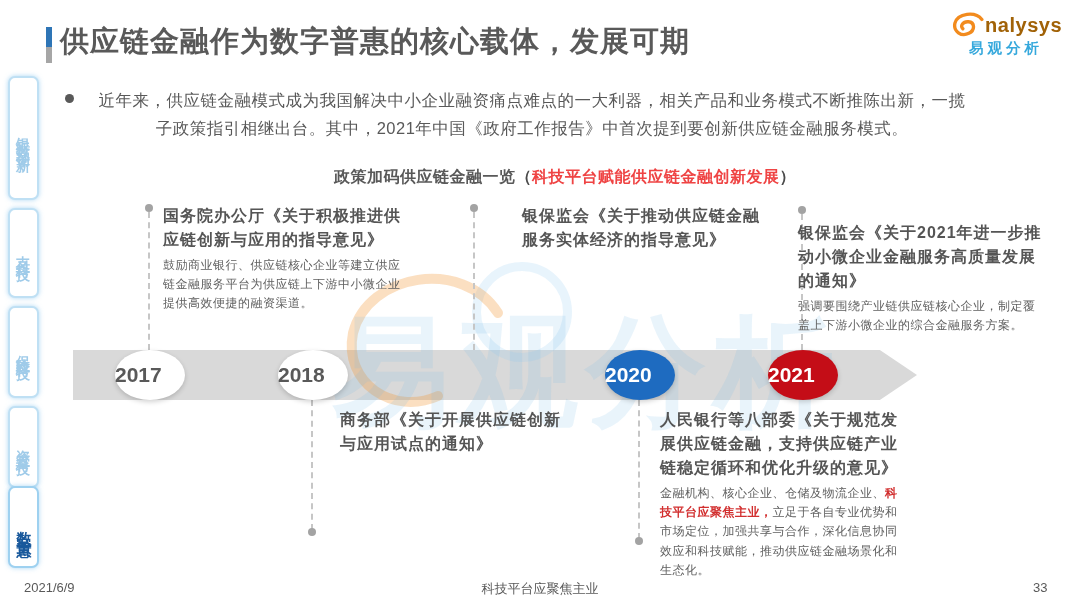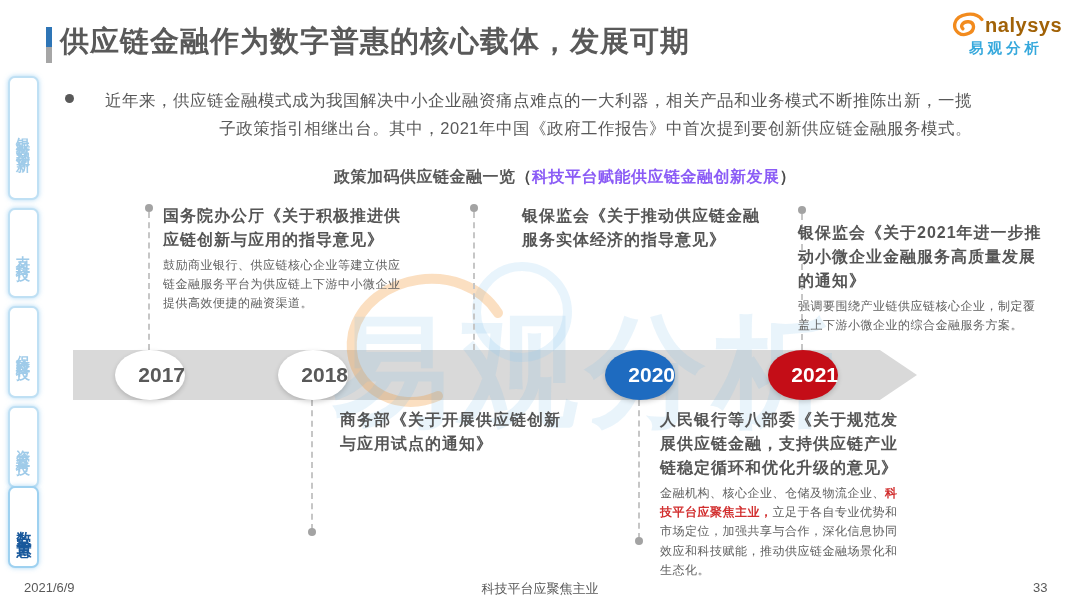--- a/index.html
+++ b/index.html
@@ -25,38 +25,38 @@
     color:#9fcbe9; font-size:14px; font-weight:bold;
     writing-mode:vertical-lr; text-orientation:upright; letter-spacing:4px;
     display:flex; align-items:center; justify-content:center; }
   .side-tab.active { color:#19599c; border-color:#9ed1f0; font-size:15px; }
   .t1{top:76px;height:124px;} .t2{top:208px;height:90px;} .t3{top:306px;height:92px;}
   .t4{top:406px;height:82px;} .t5{top:486px;height:82px;}
   
   .bullet-dot { position:absolute; left:65px; top:94px; width:9px; height:9px;
     border-radius:50%; background:#595959; }
   .intro { position:absolute; left:92px; top:86px; width:880px; font-size:16.5px;
-    line-height:1.72; color:#595959; letter-spacing:0.5px; text-align:right; }
+    line-height:1.72; color:#595959; letter-spacing:0.5px; text-align:center; }
   
   .chart-heading { position:absolute; left:50px; right:0; top:167px; text-align:center;
     font-size:16px; font-weight:bold; color:#595959; letter-spacing:0.5px; }
-  .chart-heading .hl { color:#8b5cf6; }
+  .chart-heading .hl { color:#ef4444; }
   .chart-heading .paren { color:#4a4a4a; }
   
   .wm { position:absolute; z-index:2; pointer-events:none; }
   .wm-text { left:330px; top:292px; font-size:120px; font-weight:bold;
     color:rgba(120,185,230,0.16); letter-spacing:8px; white-space:nowrap; }
   .wm-ring { left:472px; top:262px; width:100px; height:100px; border-radius:50%;
     border:9px solid rgba(150,205,240,0.22); }
   
   .tl-band { position:absolute; left:73px; top:350px; width:844px; height:50px;
     background:#d9d9d9; z-index:1;
     clip-path:polygon(0 0, 95.6% 0, 100% 50%, 95.6% 100%, 0 100%); }
   .year { position:absolute; top:350px; width:70px; height:50px; border-radius:50%;
-    display:flex; align-items:center; justify-content:flex-end; z-index:3;
+    display:flex; align-items:center; justify-content:flex-start; z-index:3;
     font-size:21px; font-weight:bold; background:#fff; color:#595959;
     box-shadow:0 2px 5px rgba(0,0,0,0.18); }
   .y2017{left:115px;} .y2018{left:278px;} .y2019{left:440px;}
   .y2020{left:605px; background:#1e6bc0; color:#fff;}
   .y2021{left:768px; background:#c40d17; color:#fff;}
   
   .conn { position:absolute; width:0; border-left:2px dashed #c6c6c6; z-index:2; }
   .c2017{left:148px;top:212px;height:138px;} .c2019{left:473px;top:212px;height:138px;}
   .c2021{left:801px;top:214px;height:136px;} .c2018{left:311px;top:400px;height:130px;}
   .c2020{left:638px;top:400px;height:139px;}

